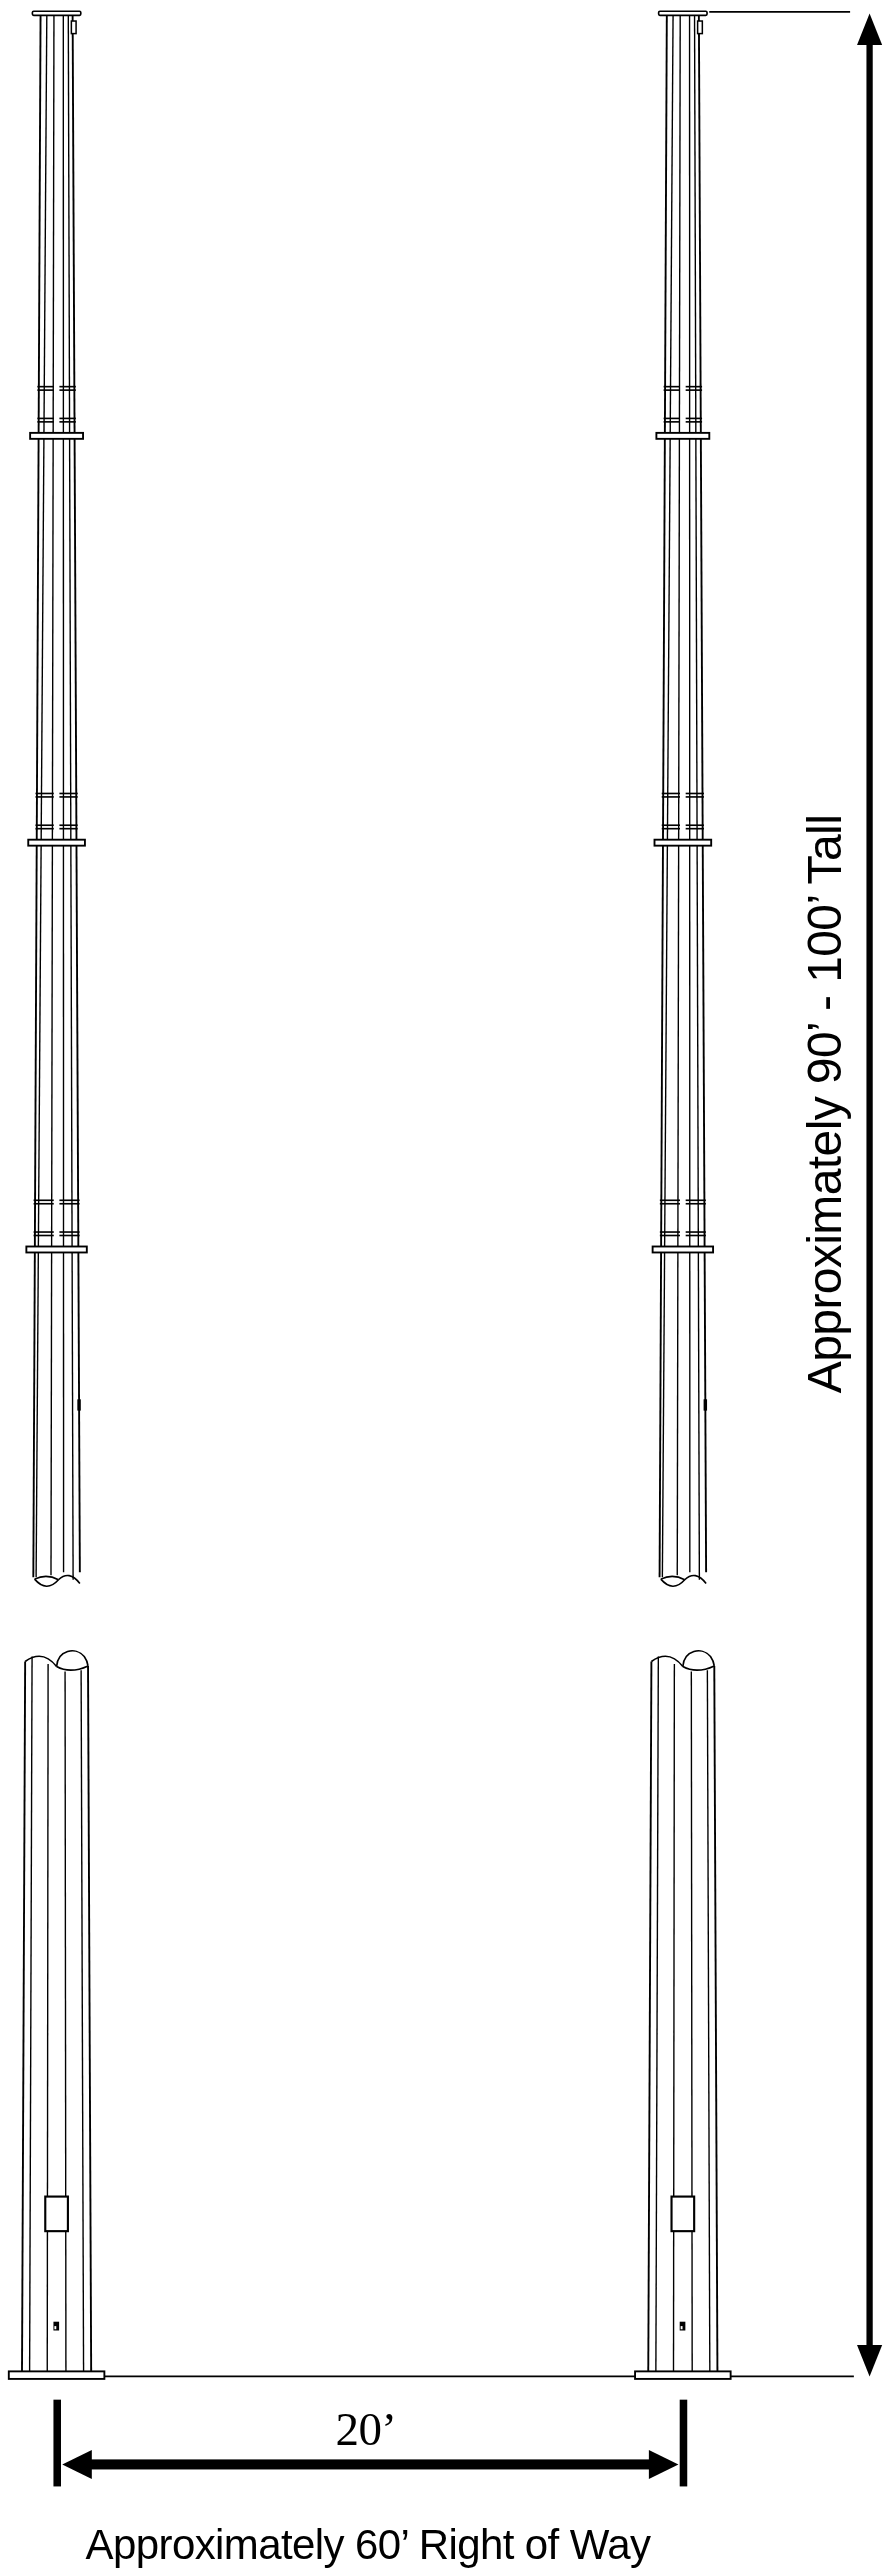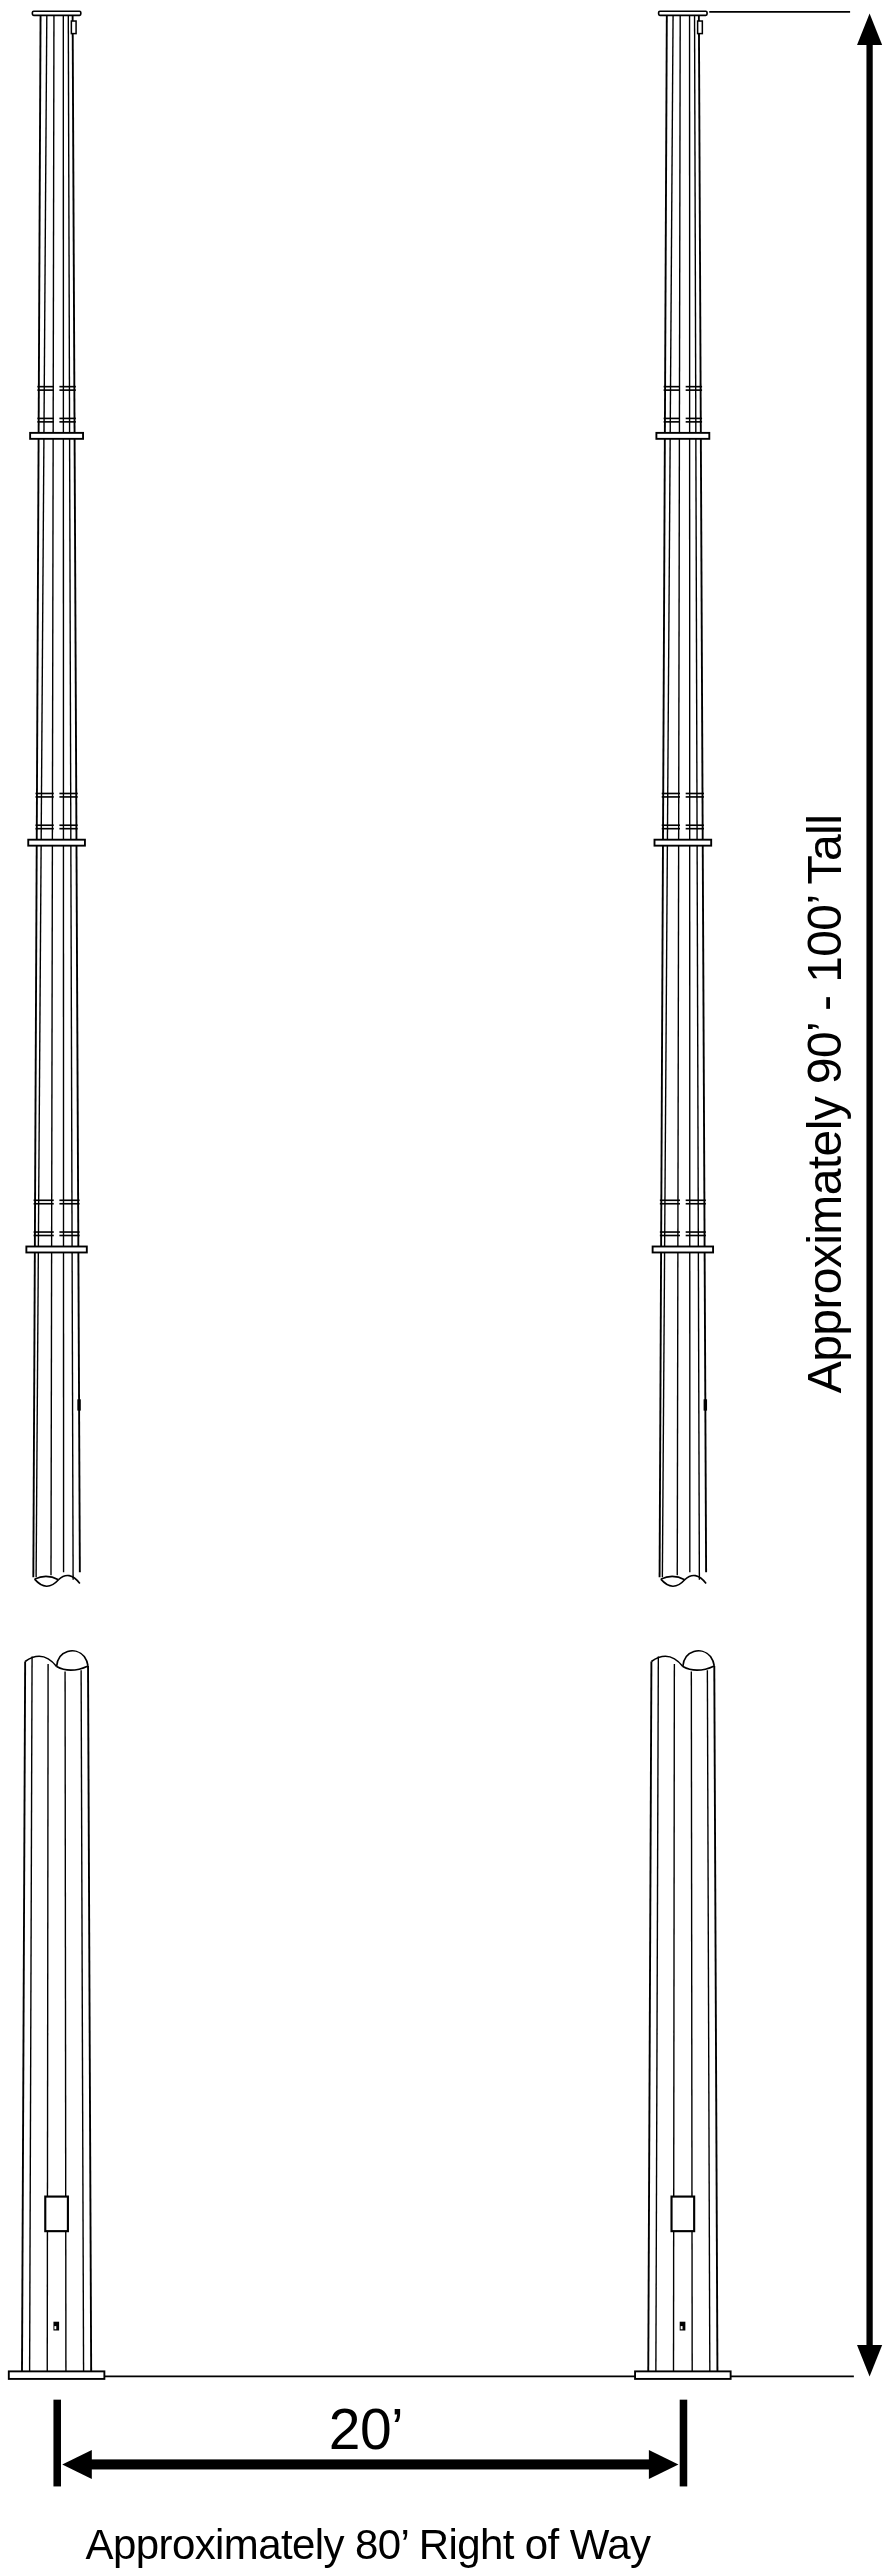--- a/index.html
+++ b/index.html
@@ -16,21 +16,21 @@
     position:absolute;
     color:#000000;
     white-space:nowrap;
     transform:translate(-50%,-50%);
     letter-spacing:-0.6px;
   }
   .label-height{
     font-size:48px;
     transform:translate(-50%,-50%) rotate(-90deg);
   }
-  .label-spacing{font-size:57px;}
+  .label-spacing{font-size:47px;font-family:Liberation Serif, serif;}
   .label-row{font-size:42px;}
 </style>
 </head>
 <body>
 
 <div id="canvas" style="background: rgb(255, 255, 255);">
 
   <svg id="drawing" width="896" height="2576" viewBox="0 0 1425 4096">
       <g>
         <line x1="166" y1="3779" x2="1358" y2="3779" stroke="#000000" stroke-width="3"></line>
@@ -157,15 +157,15 @@
         <rect x="144" y="3911" width="890" height="16" fill="#000000"></rect>
         <polygon points="99,3919 146,3896 146,3942" fill="#000000"></polygon>
         <polygon points="1079,3919 1032,3896 1032,3942" fill="#000000"></polygon>
       </g>
     </svg>
 
   <div class="label label-height" style="left: 824px; top: 1104px; color: rgb(0, 0, 0);">Approximately 90’ - 100’ Tall</div>
 
   <div class="label label-spacing" style="left: 366px; top: 2429px; color: rgb(0, 0, 0);">20’</div>
 
-  <div class="label label-row" style="left: 368px; top: 2545px; color: rgb(0, 0, 0);">Approximately 80’ Right of Way</div>
+  <div class="label label-row" style="left: 368px; top: 2545px; color: rgb(0, 0, 0);">Approximately 60’ Right of Way</div>
 </div>
 
 
 </body></html>

